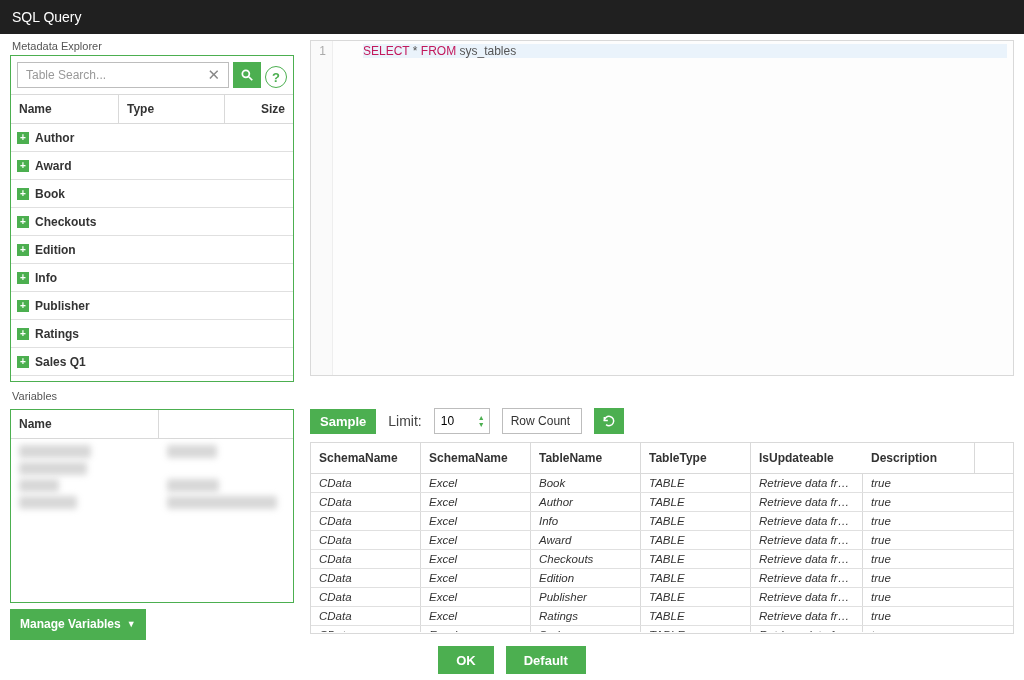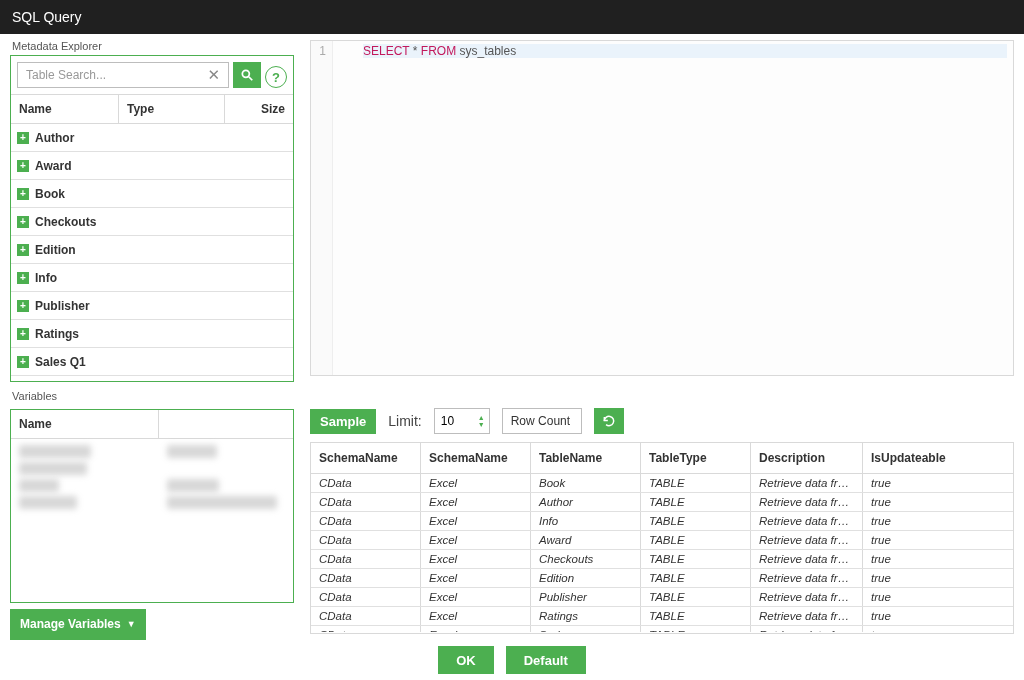--- a/index.html
+++ b/index.html
@@ -222,22 +222,22 @@
       </button>
     </div>
 
     <div class="grid-wrap">
       <div class="grid">
         <div class="grid-head" id="grid-head">
             <div class="gc gc0">SchemaName</div>
             <div class="gc gc1">SchemaName</div>
             <div class="gc gc2">TableName</div>
             <div class="gc gc3">TableType</div>
+            <div class="gc gc5">IsUpdateable</div>
             <div class="gc gc4">Description</div>
-            <div class="gc gc5">IsUpdateable</div>
           </div>
         <div class="grid-body" id="grid-body">
             <div class="gr">
               <div class="gc gc0">CData</div>
               <div class="gc gc1">Excel</div>
               <div class="gc gc2">Book</div>
               <div class="gc gc3">TABLE</div>
               <div class="gc gc4">Retrieve data from t...</div>
               <div class="gc gc5">true</div>
             </div>

